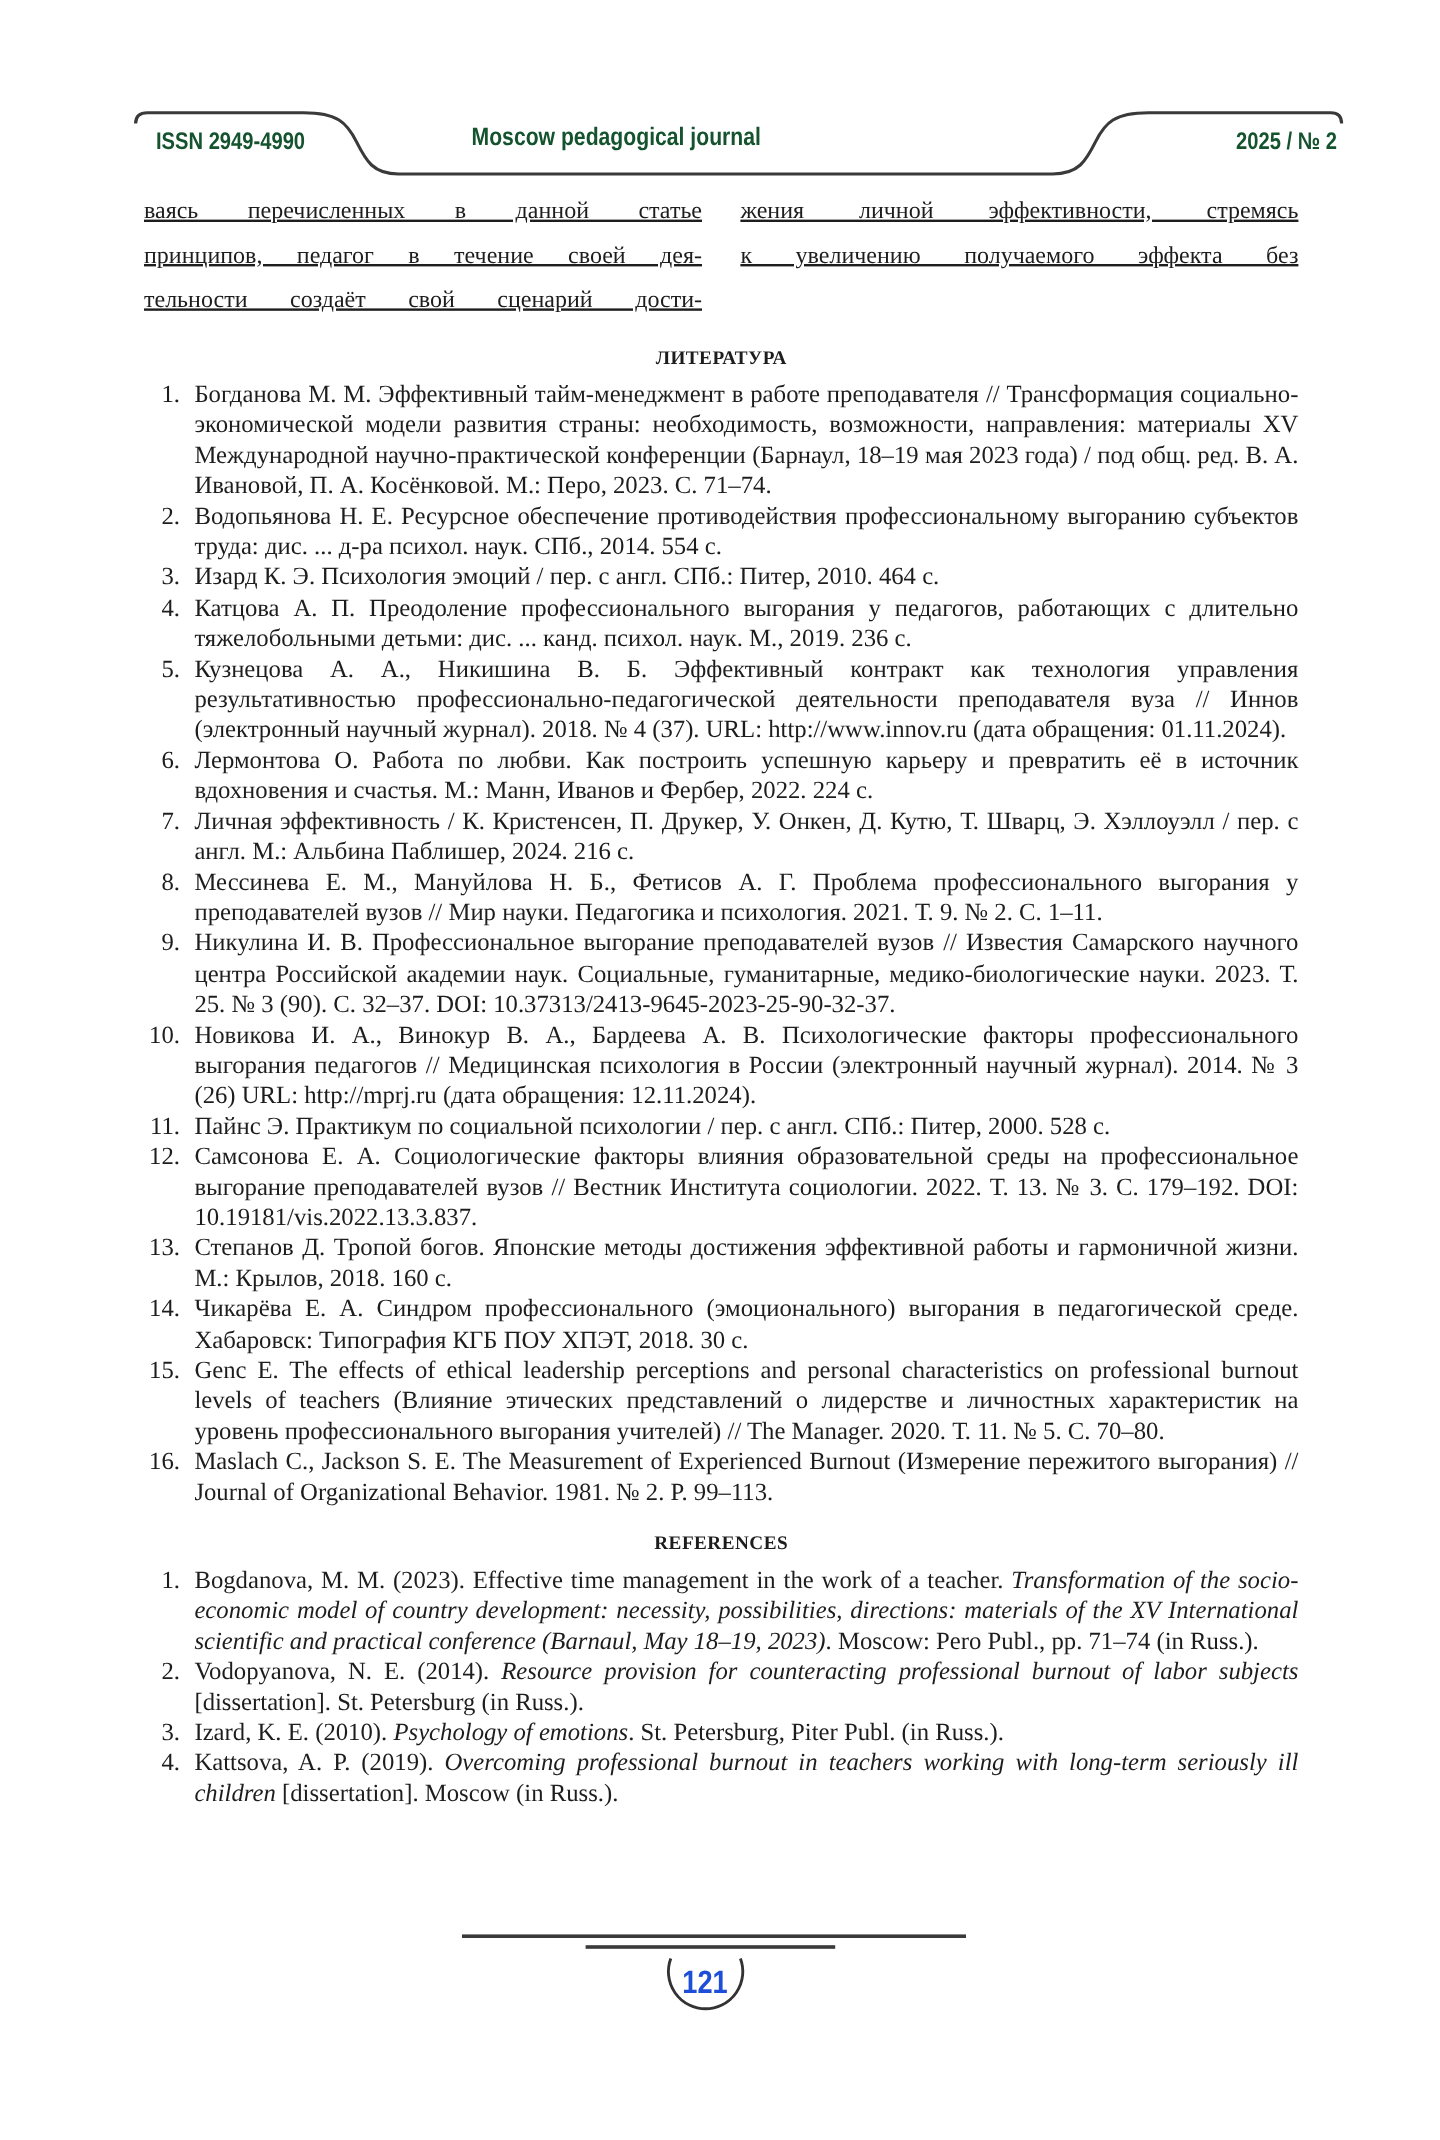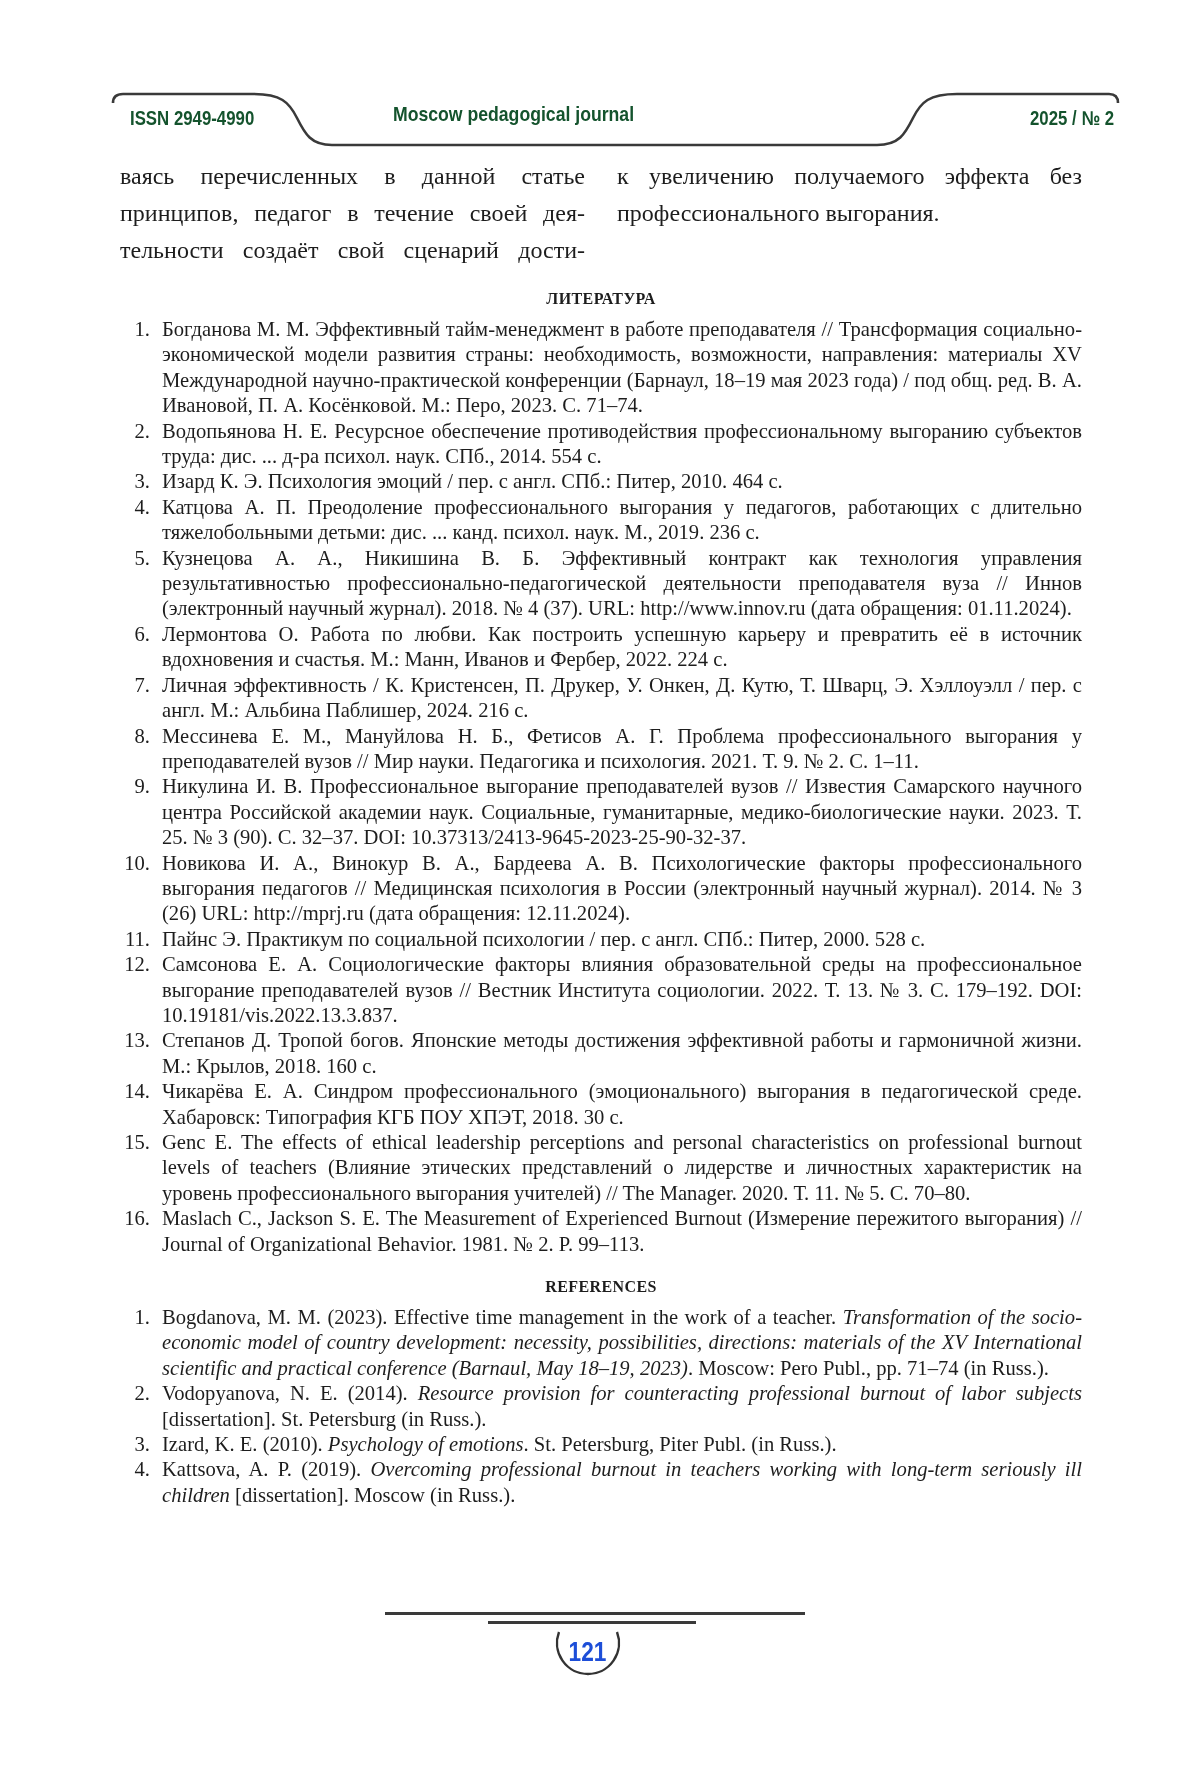--- a/index.html
+++ b/index.html
@@ -16,21 +16,21 @@
     font-family:"Liberation Sans", sans-serif; font-weight:700;
   }
   .hdr-issn  { top:107px; left:130px; }
   .hdr-journal { top:102px; left:0; width:1028px; text-align:center; font-size:21px; }
   .hdr-journal .cond { transform-origin:center center; }
   .hdr-issue { top:107px; right:86px; }
   .hdr-issue .cond { transform-origin:right center; }
 
   
   .content { position:absolute; left:120px; top:158px; width:962px; }
-  .intro { display:flex; gap:32px; font-size:24px; line-height:37px; }
+  .intro { display:flex; gap:32px; font-size:20px; line-height:37px;text-decoration:underline; }
   .intro .col { flex:1; min-width:0; }
   .jline { text-align:justify; text-align-last:justify; }
   .jline.last { text-align-last:auto; }
 
   h2.section {
     text-align:center; font-size:16px; font-weight:700;
     margin:21px 0 9px 0; letter-spacing:0.4px;
   }
   .ref-list { font-size:20.6px; line-height:25.4px; }
   .ref-row { display:flex; align-items:flex-start; }
@@ -70,22 +70,22 @@
 
   <div class="content">
 
     <div class="intro">
       <div class="col" id="intro-left">
           <div class="jline">ваясь перечисленных в данной статье</div>
           <div class="jline">принципов, педагог в течение своей дея-</div>
           <div class="jline">тельности создаёт свой сценарий дости-</div>
         </div>
       <div class="col" id="intro-right">
+          <div class="jline">жения личной эффективности, стремясь</div>
           <div class="jline">к увеличению получаемого эффекта без</div>
-          <div class="jline last">профессионального выгорания.</div>
         </div>
     </div>
 
     <h2 class="section">ЛИТЕРАТУРА</h2>
     <div class="ref-list" id="lit-list">
         <div class="ref-row">
           <span class="ref-num">1.</span>
           <div class="ref-text"><span>Богданова М. М. Эффективный тайм-менеджмент в работе преподавателя // Трансформация социально-экономической модели развития страны: необходимость, возможности, направления: материалы XV Международной научно-практической конференции (Барнаул, 18–19 мая 2023 года) / под общ. ред. В. А. Ивановой, П. А. Косёнковой. М.: Перо, 2023. С. 71–74.</span></div>
         </div>
         <div class="ref-row">

